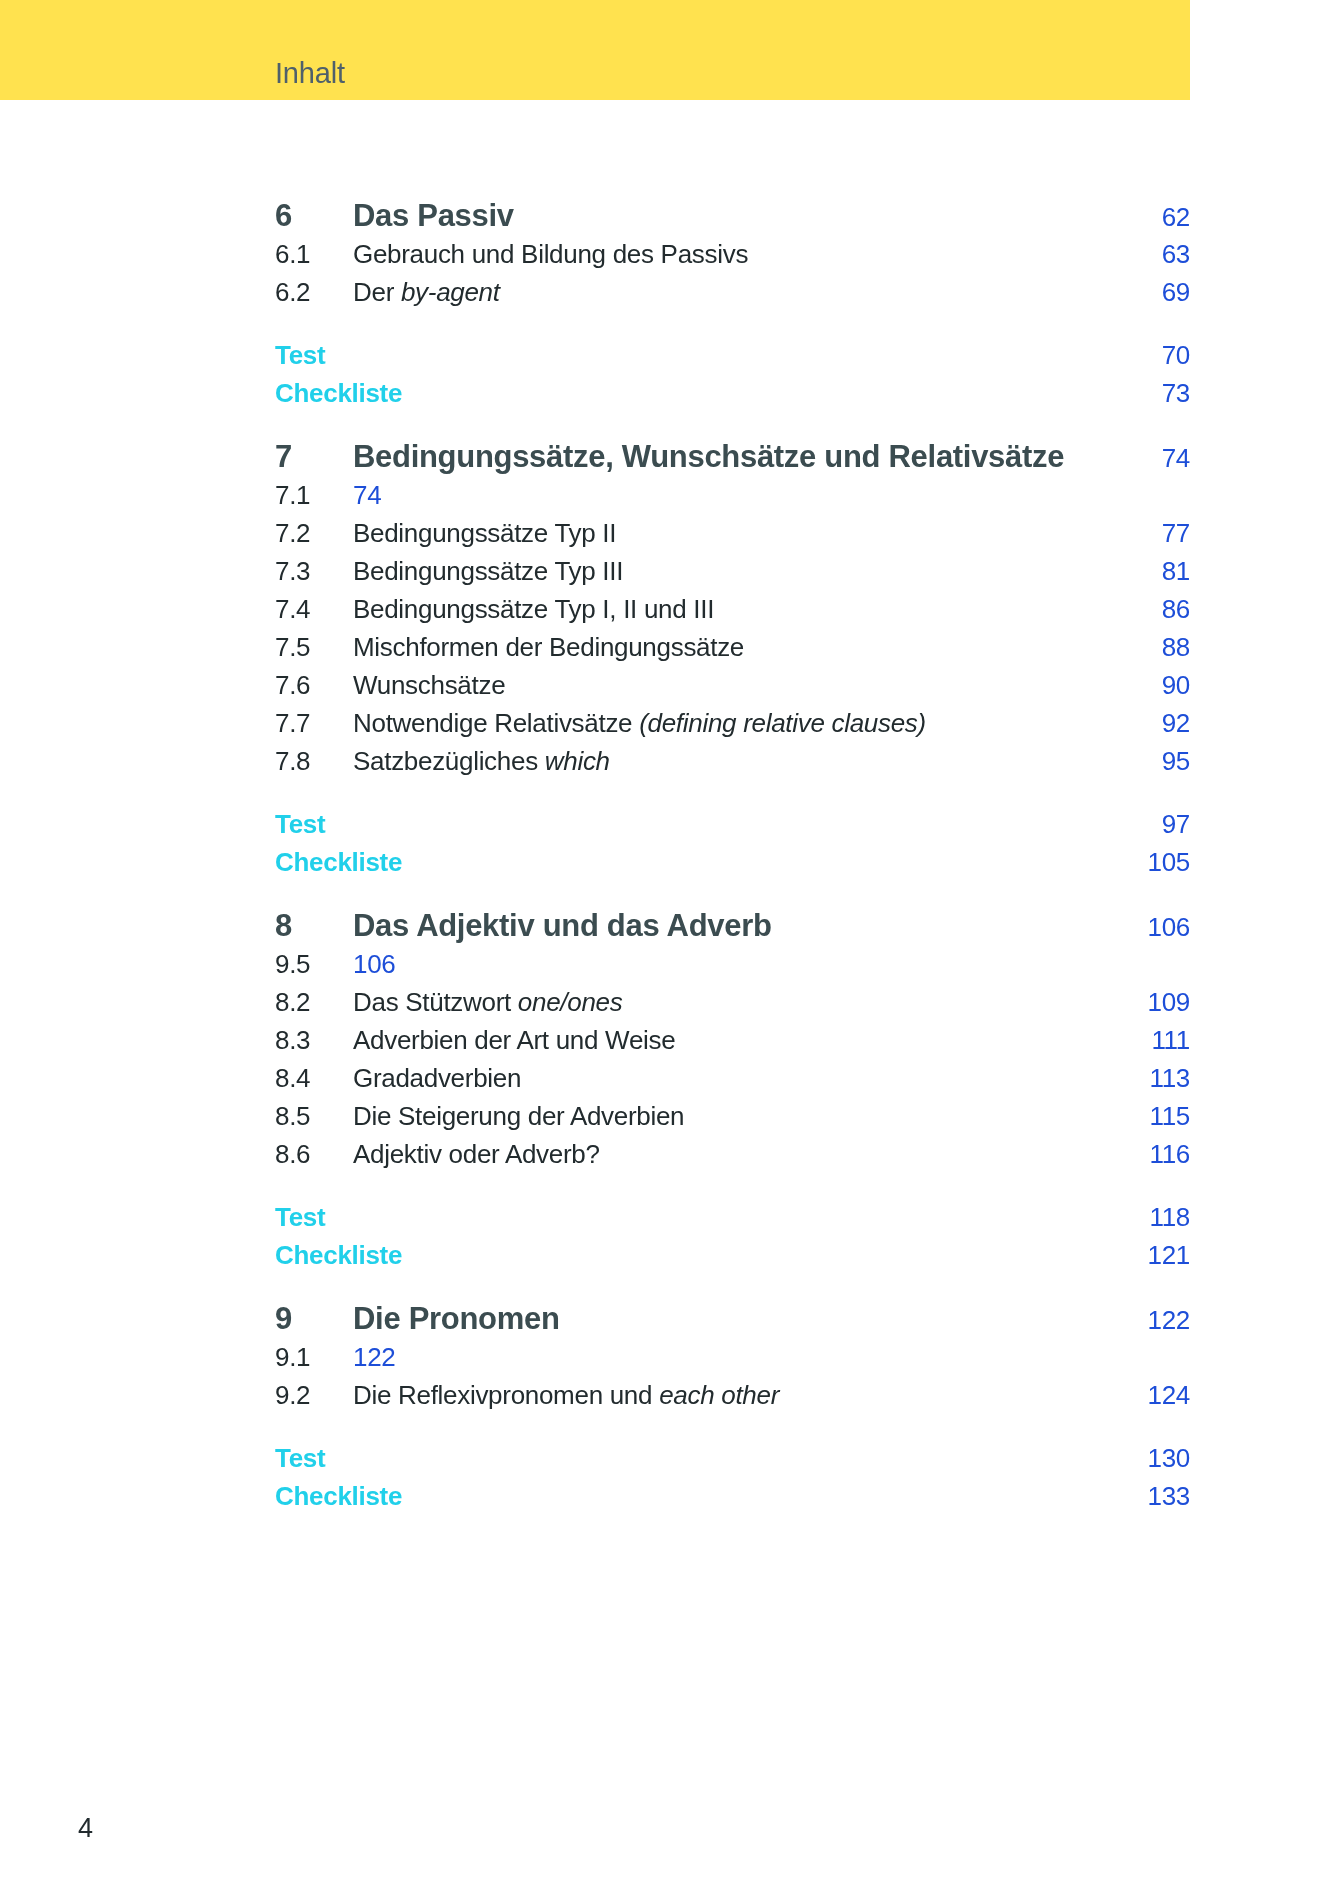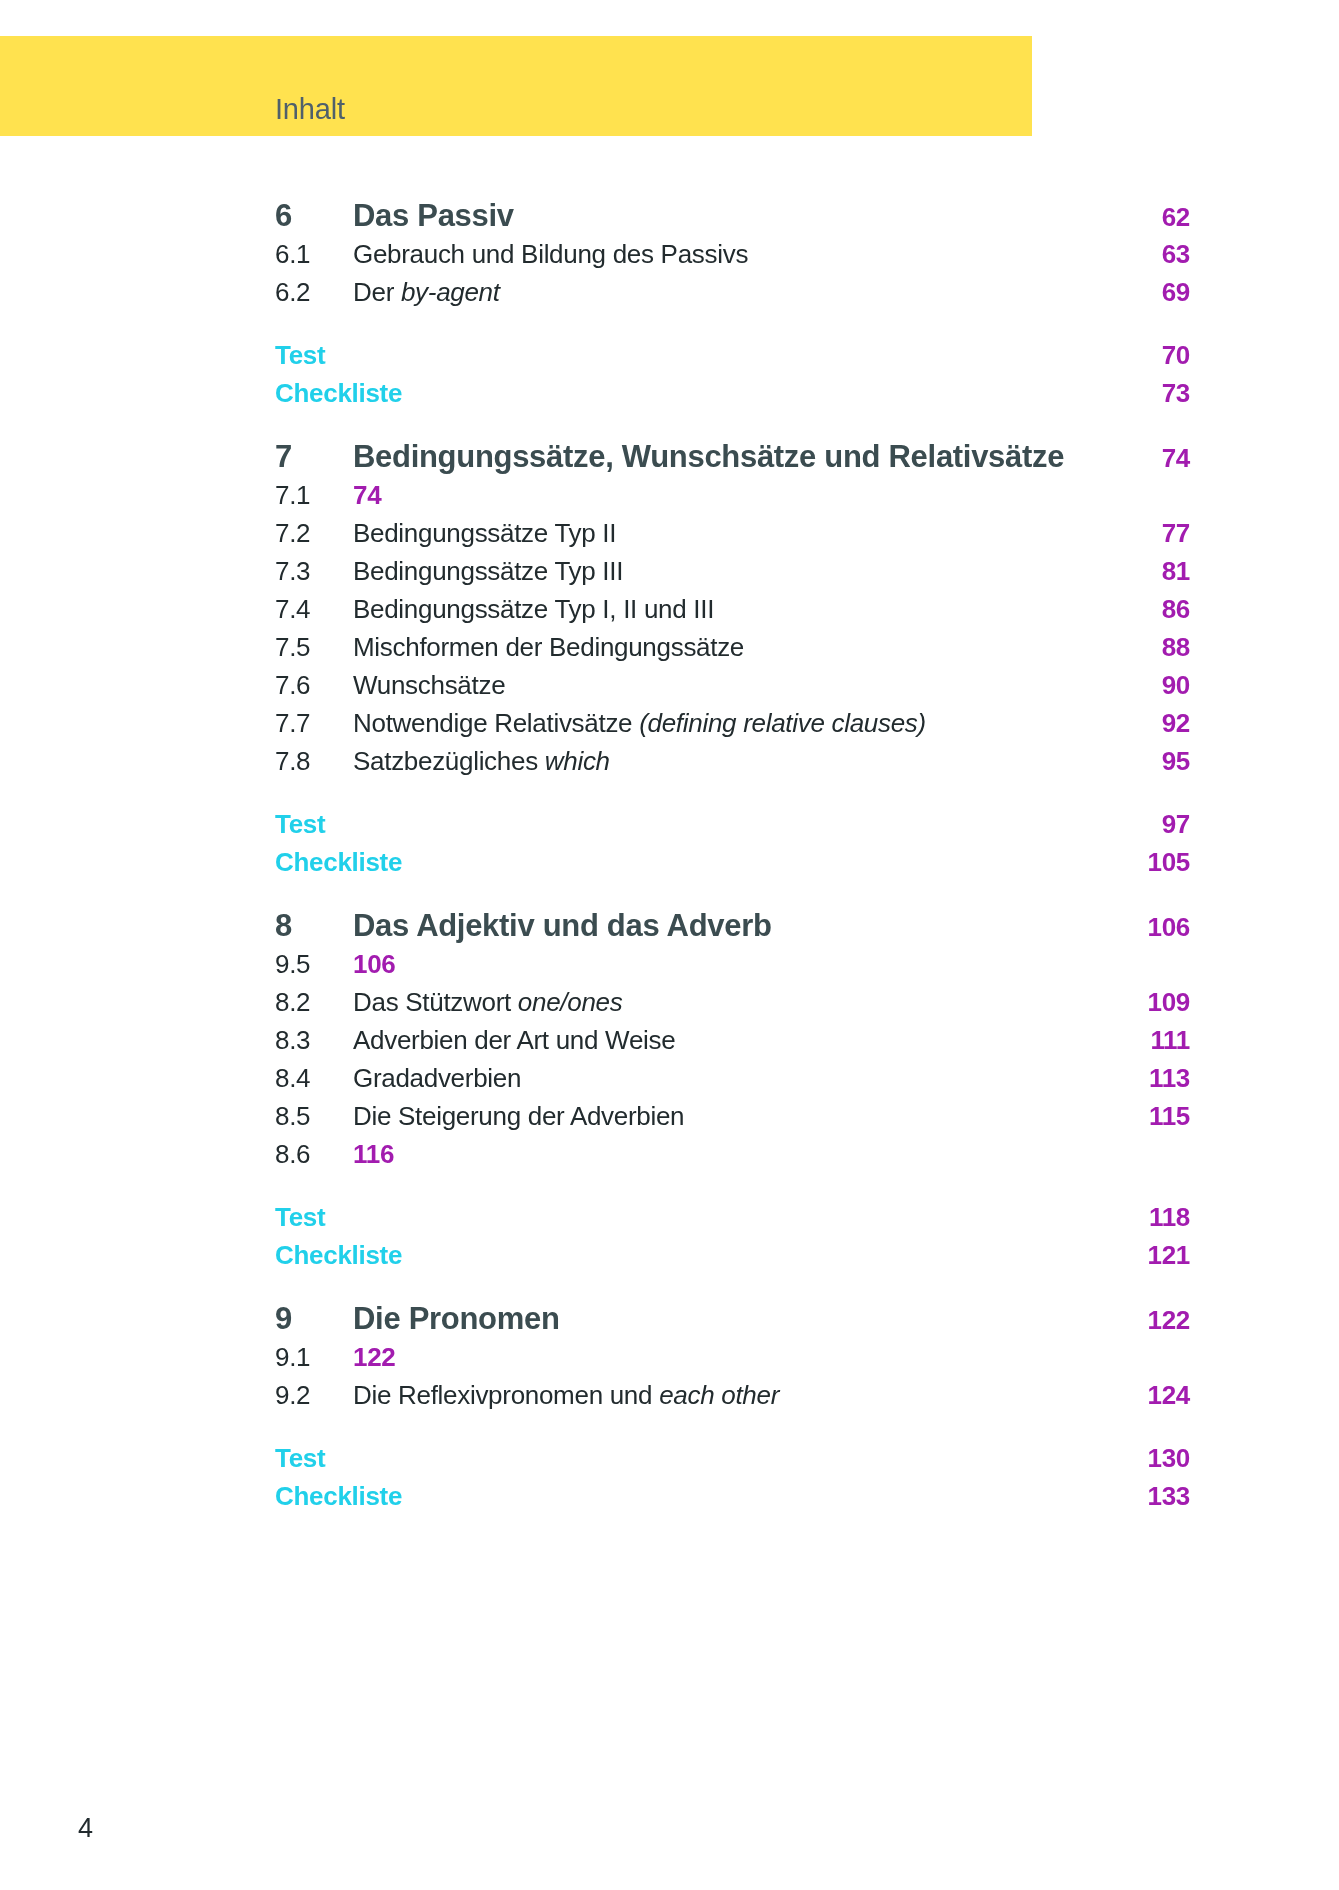--- a/index.html
+++ b/index.html
@@ -12,23 +12,22 @@
     position: relative;
     width: 1339px;
     height: 1890px;
     background: #ffffff;
     overflow: hidden;
   }
   
   .header-bar {
     position: absolute;
     left: 0; top: 0;
-    width: 1032px; height: 100px;
+    width: 1190px; height: 100px;
     background: #FFE24F;
-    margin-top: 36px;
   }
   .header-title {
     position: absolute;
     left: 275px; top: 58px;
     font-size: 29px;
     line-height: 30px;
     font-weight: 500;
     color: #4F606B;
     letter-spacing: -0.2px;
   }
@@ -51,22 +50,22 @@
   .row .num {
     flex: none;
     width: 78px;
   }
   .row .title { flex: 1 1 auto; }
   .row .title .it { font-style: italic; margin-top: 31px; }
   .row .pg {
     flex: none;
     text-align: right;
     font-size: 26px;
-    font-weight: 700;
-    color: #a21caf;
+    font-weight: 400;
+    color: #1d4ed8;
   }
   .row.heading .num,
   .row.heading .title {
     font-size: 31px;
     font-weight: 700;
     color: #3B4C50;
   }
   .row.meta .label {
     flex: 1 1 auto;
     font-weight: 700;
@@ -196,20 +195,21 @@
           <span class="title"><span>Gradadverbien</span></span>
           <span class="pg">113</span>
         </div>
         <div class="row item">
           <span class="num">8.5</span>
           <span class="title"><span>Die Steigerung der Adverbien</span></span>
           <span class="pg">115</span>
         </div>
         <div class="row item">
           <span class="num">8.6</span>
+          <span class="title"><span>Adjektiv oder Adverb?</span></span>
           <span class="pg">116</span>
         </div>
         <div class="row meta">
           <span class="label">Test</span>
           <span class="pg">118</span>
         </div>
         <div class="row meta">
           <span class="label">Checkliste</span>
           <span class="pg">121</span>
         </div>

